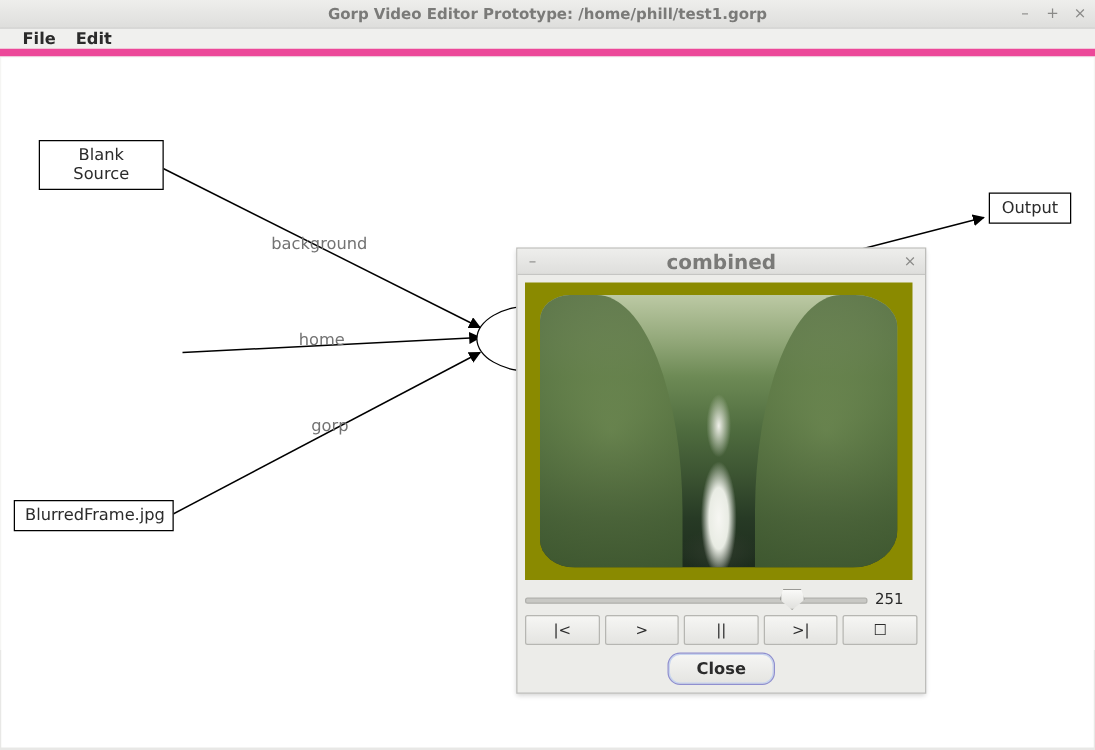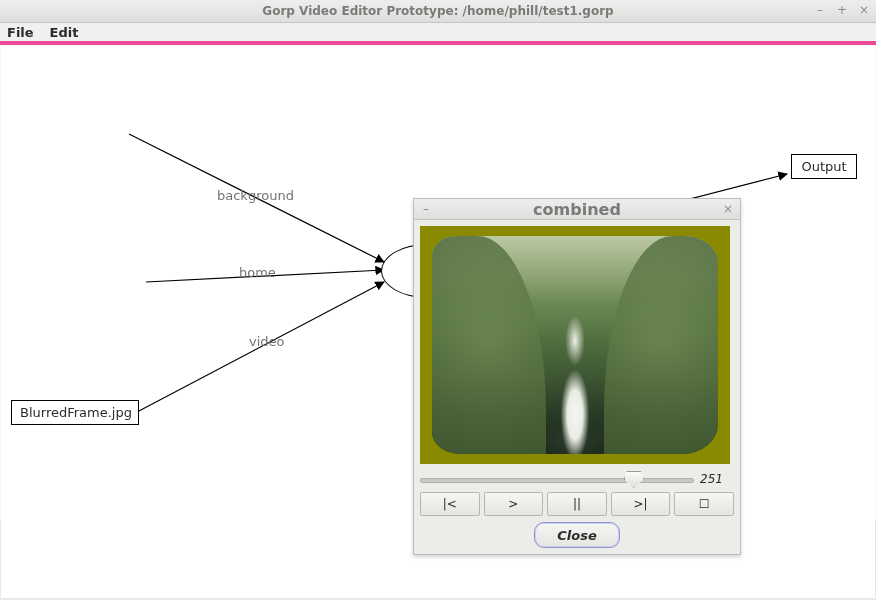--- a/index.html
+++ b/index.html
@@ -46,24 +46,24 @@
     color: #8a8a88;
     font-size: 12px;
     line-height: 16px;
     text-align: center;
   }
   .menubar {
     position: absolute;
     left: 0; top: 23px;
     width: 876px; height: 22px;
     background: #f0f0ee;
-    border-bottom: 4px solid #ec4899;
-    display: flex;
-    align-items: center;
-    padding-left: 1px;
+    border-bottom: 6px solid #ec4899;
+    display: flex;
+    align-items: center;
+    padding-left: 12px;
     box-sizing: border-box;
   }
   .menuitem {
     padding: 2px 10px 2px 6px;
     font-weight: bold;
     color: #2b2b2b;
     font-size: 13px;
     cursor: default;
   }
   .canvas-area {
@@ -128,21 +128,20 @@
   .pv-winbtns-left {
     position: absolute;
     left: 4px; top: 2px;
   }
   .pv-winbtns-right {
     position: absolute;
     right: 4px; top: 2px;
   }
   .preview-content {
     padding: 6px;
-    font-style: italic;
   }
   .preview-frame {
     width: 310px; height: 238px;
     background: #8a8a00;
     position: relative;
     overflow: hidden;
   }
   .preview-image-inner {
     position: absolute;
     left: 12px; top: 10px;
@@ -271,33 +270,36 @@
 
       <line x1="145" y1="236" x2="383" y2="224" stroke="#000" stroke-width="1.2" marker-end="url(#ah)"></line>
 
       <line x1="136" y1="366" x2="383" y2="236" stroke="#000" stroke-width="1.2" marker-end="url(#ah)"></line>
 
       <line x1="468" y1="210" x2="786" y2="128" stroke="#000" stroke-width="1.2" marker-end="url(#ah)"></line>
     </svg>
 
     <div class="ellipse-node" style="left:380px; top:198px; width:90px; height:52px;"></div>
 
+    <div class="node-box" style="left:30px; top:66px; width:100px;">
+      <span>Blank Source</span>
+    </div>
 
 
     <div class="node-box" style="left:10px; top:354px; width:128px;">
       <span>BlurredFrame.jpg</span>
     </div>
 
     <div class="node-box" style="left:790px; top:108px; width:66px;">
       <span>Output</span>
     </div>
 
     <div class="edge-label" style="left:216px; top:142px;">background</div>
     <div class="edge-label" style="left:238px; top:219px;">home</div>
-    <div class="edge-label" style="left:248px; top:288px;">video</div>
+    <div class="edge-label" style="left:248px; top:288px;">gorp</div>
 
     <div class="preview-win" style="left:412px; top:152px; width:326px;">
       <div class="preview-titlebar">
         <div class="pv-winbtns-left">
           <div class="winbtn">–</div>
         </div>
         <span class="preview-title">combined</span>
         <div class="pv-winbtns-right">
           <div class="winbtn">×</div>
         </div>

